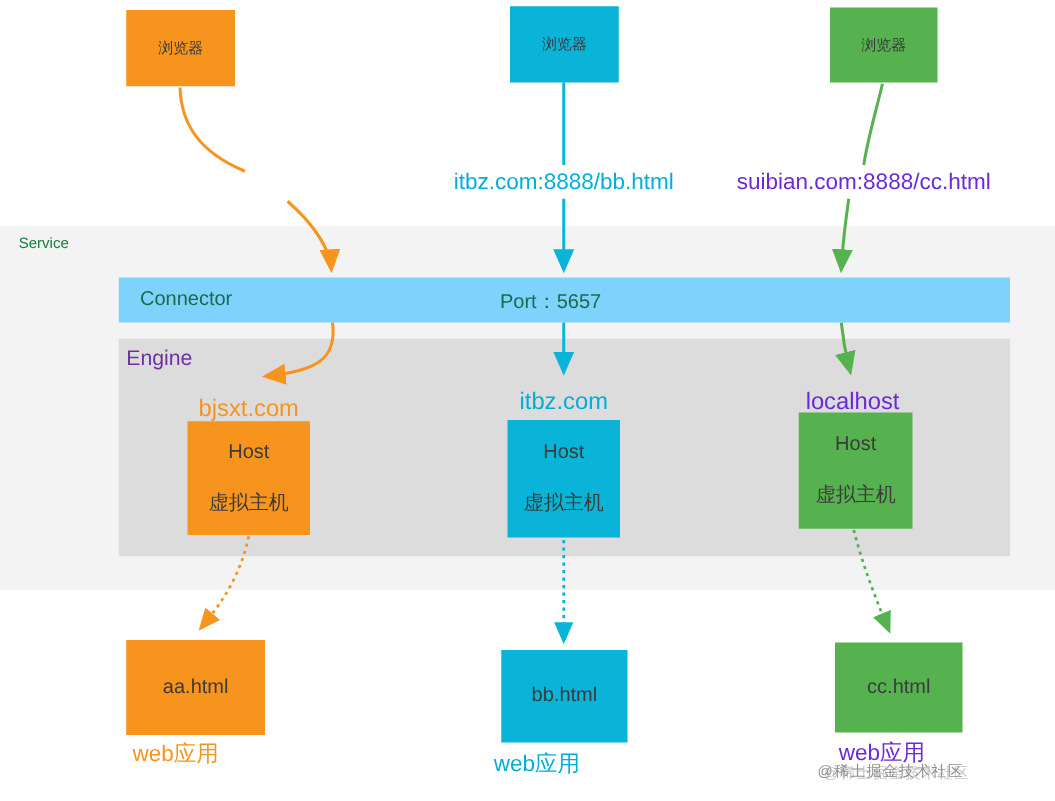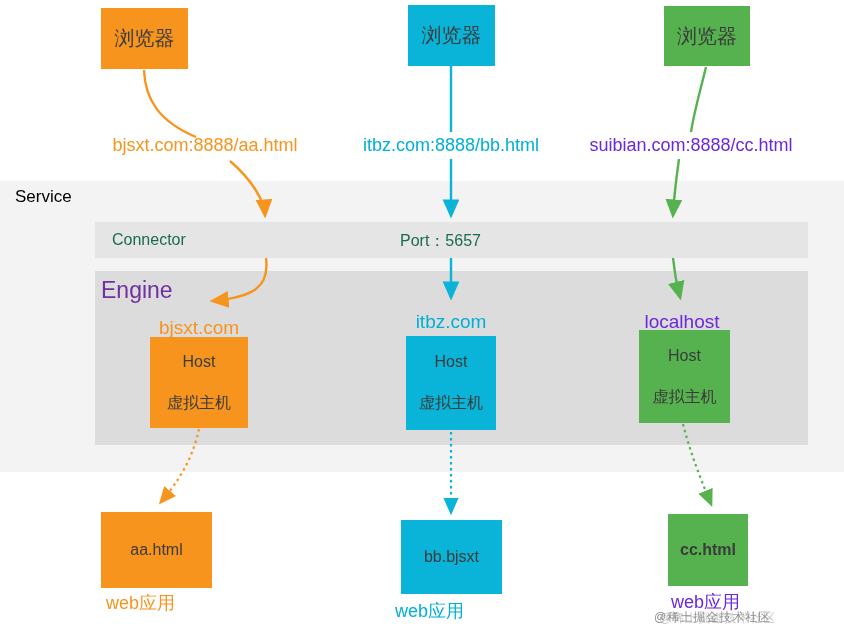--- a/index.html
+++ b/index.html
@@ -6,44 +6,44 @@
   .canvas {
     position:relative; width:844px; height:641px; overflow:hidden;
     background:#ffffff;
     font-family:"Liberation Sans","DejaVu Sans",sans-serif;
   }
   .region { position:absolute; }
   .region.service { left:0; top:181px; width:844px; height:291px; background:#F3F3F4; }
   .region.engine  { left:95px; top:271px; width:713px; height:174px; background:#DCDCDC; }
 
   .label { position:absolute; white-space:nowrap; }
-  .service-label { left:15px; top:187px; font-size:17px; color:#000000; }
-  .engine-label  { left:101px; top:277px; font-size:23px; color:#7030A0; }
+  .service-label { left:15px; top:187px; font-size:12px; color:#15803d; }
+  .engine-label  { left:101px; top:277px; font-size:17px; color:#7030A0; }
   .defaulthost-label { left:472px; top:277px; font-size:17px; color:#BB35C9; }
 
   .connector-bar {
     position:absolute; left:95px; top:222px; width:713px; height:36px;
-    background:#e5e5e5; color:#1A6B4B; font-size:16px;
+    background:#7dd3fc; color:#1A6B4B; font-size:16px;
   }
   .connector-label { position:absolute; left:17px; top:9px; }
   .port-label { position:absolute; left:305px; top:9px; }
 
   .box {
     position:absolute; display:flex; flex-direction:column;
     align-items:center; justify-content:center;
     color:#3B3B3B; text-align:center;
   }
   .bg-orange { background:#F7941E; }
   .bg-cyan   { background:#09B4D8; }
   .bg-green  { background:#55B24E; }
   .txt-orange { color:#F7941E; }
   .txt-cyan   { color:#00AFD8; }
   .txt-green  { color:#6d28d9; }
 
-  .browser-box { font-size:20px; }
+  .browser-box { font-size:12px; }
   #browser-1 { left:101px; top:8px;  width:87px; height:61px; }
   #browser-2 { left:408px; top:5px;  width:87px; height:61px; }
   #browser-3 { left:664px; top:6px;  width:86px; height:60px; }
 
   .url-label { position:absolute; top:135px; font-size:18px; text-align:center; white-space:nowrap; }
   #url-1 { left:105px; width:200px; }
   #url-2 { left:351px; width:200px; }
   #url-3 { left:586px; width:210px; }
 
   .domain-label { position:absolute; font-size:19px; text-align:center; white-space:nowrap; }
@@ -52,21 +52,21 @@
   #domain-3 { left:632px; top:311px; width:100px; }
 
   .host-box { font-size:16px; line-height:1.55;gap:16px; }
   #host-1 { left:150px; top:337px; width:98px; height:91px; }
   #host-2 { left:406px; top:336px; width:90px; height:94px; }
   #host-3 { left:639px; top:330px; width:91px; height:93px; }
 
   .webapp-box { font-size:16px; }
   #webapp-1 { left:101px; top:512px; width:111px; height:76px; }
   #webapp-2 { left:401px; top:520px; width:101px; height:74px; }
-  #webapp-3 { left:668px; top:514px; width:80px; height:72px;font-weight:bold; }
+  #webapp-3 { left:668px; top:514px; width:102px; height:72px; }
 
   .webapp-label { position:absolute; font-size:18px; text-align:left; white-space:nowrap; }
   #webapp-label-1 { left:106px; top:591px; width:100px; }
   #webapp-label-2 { left:395px; top:599px; width:100px; }
   #webapp-label-3 { left:671px; top:590px; width:100px; }
 
   .arrows { position:absolute; left:0; top:0; width:844px; height:641px; pointer-events:none; }
 
   .watermark {
     position:absolute; left:654px; top:609px; font-size:12px; color:#8F8F8F;
@@ -122,21 +122,20 @@
   <div id="browser-1" class="box browser-box bg-orange">
     <span>浏览器</span>
   </div>
   <div id="browser-2" class="box browser-box bg-cyan">
     <span>浏览器</span>
   </div>
   <div id="browser-3" class="box browser-box bg-green">
     <span>浏览器</span>
   </div>
 
-  <div id="url-1" class="url-label txt-orange">bjsxt.com:8888/aa.html</div>
   <div id="url-2" class="url-label txt-cyan">itbz.com:8888/bb.html</div>
   <div id="url-3" class="url-label txt-green">suibian.com:8888/cc.html</div>
 
   <div id="domain-1" class="domain-label txt-orange">bjsxt.com</div>
   <div id="domain-2" class="domain-label txt-cyan">itbz.com</div>
   <div id="domain-3" class="domain-label txt-green">localhost</div>
 
   <div id="host-1" class="box host-box bg-orange">
     <div>Host</div>
     <div>虚拟主机</div>
@@ -147,21 +146,21 @@
   </div>
   <div id="host-3" class="box host-box bg-green">
     <div>Host</div>
     <div>虚拟主机</div>
   </div>
 
   <div id="webapp-1" class="box webapp-box bg-orange">
     <span>aa.html</span>
   </div>
   <div id="webapp-2" class="box webapp-box bg-cyan">
-    <span>bb.bjsxt</span>
+    <span>bb.html</span>
   </div>
   <div id="webapp-3" class="box webapp-box bg-green">
     <span>cc.html</span>
   </div>
 
   <div id="webapp-label-1" class="webapp-label txt-orange">web应用</div>
   <div id="webapp-label-2" class="webapp-label txt-cyan">web应用</div>
   <div id="webapp-label-3" class="webapp-label txt-green">web应用</div>
 
   <div class="watermark">@稀土掘金技术社区</div>

